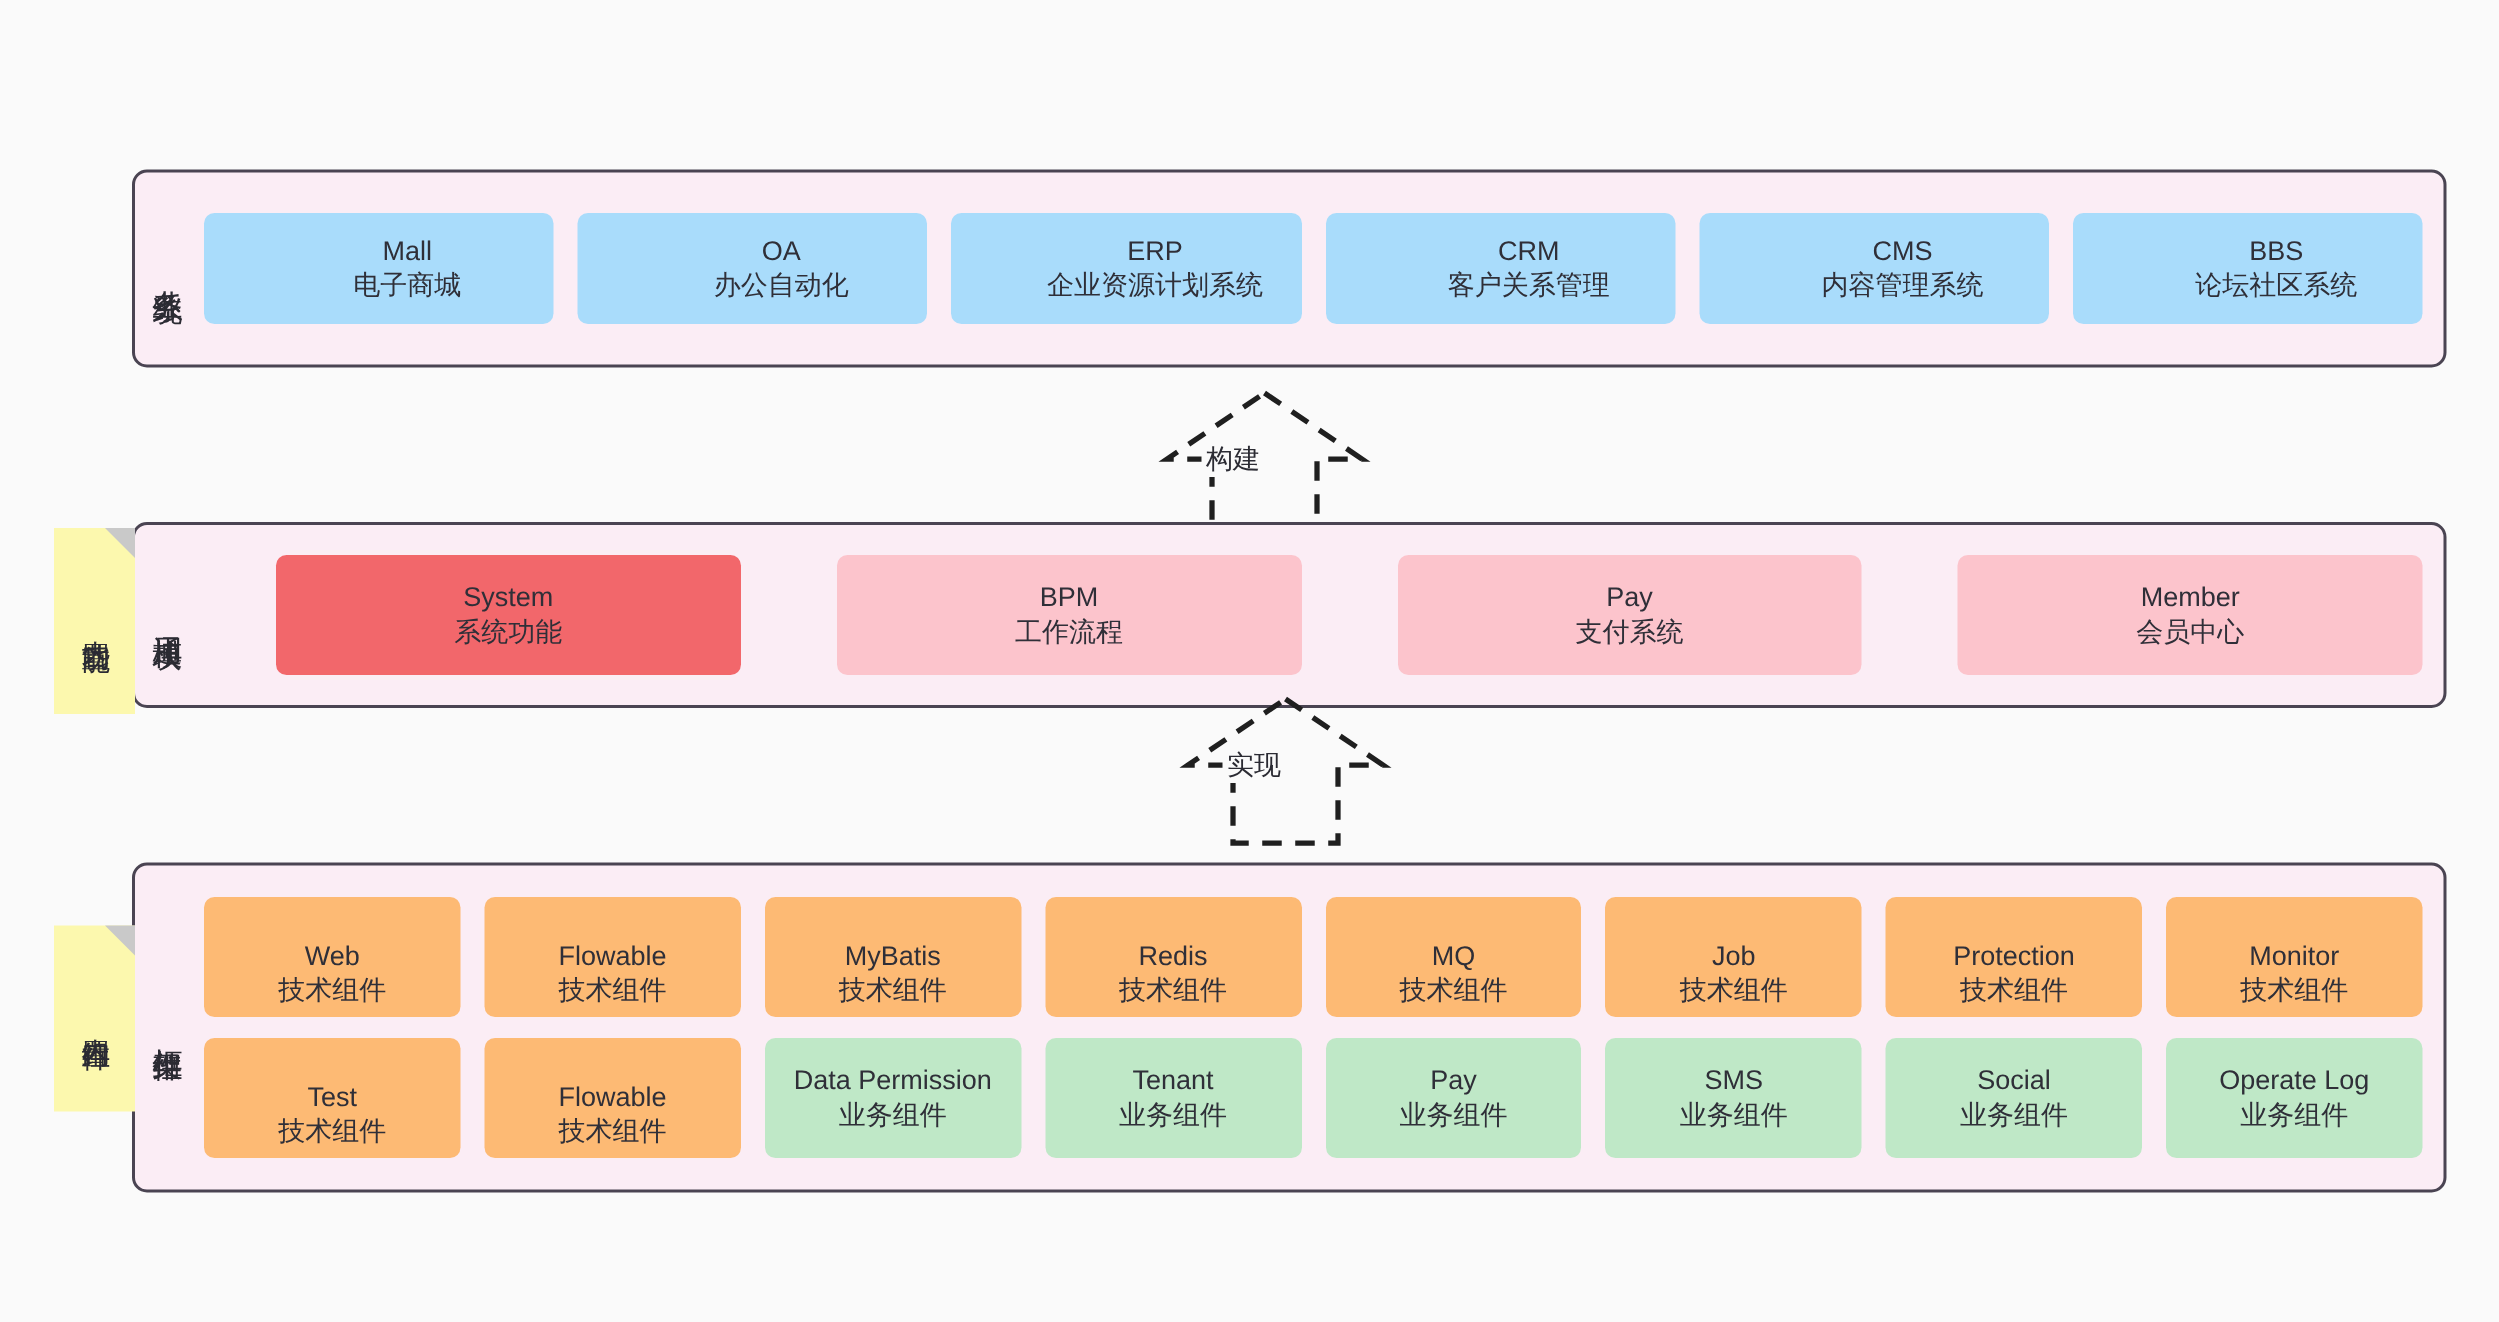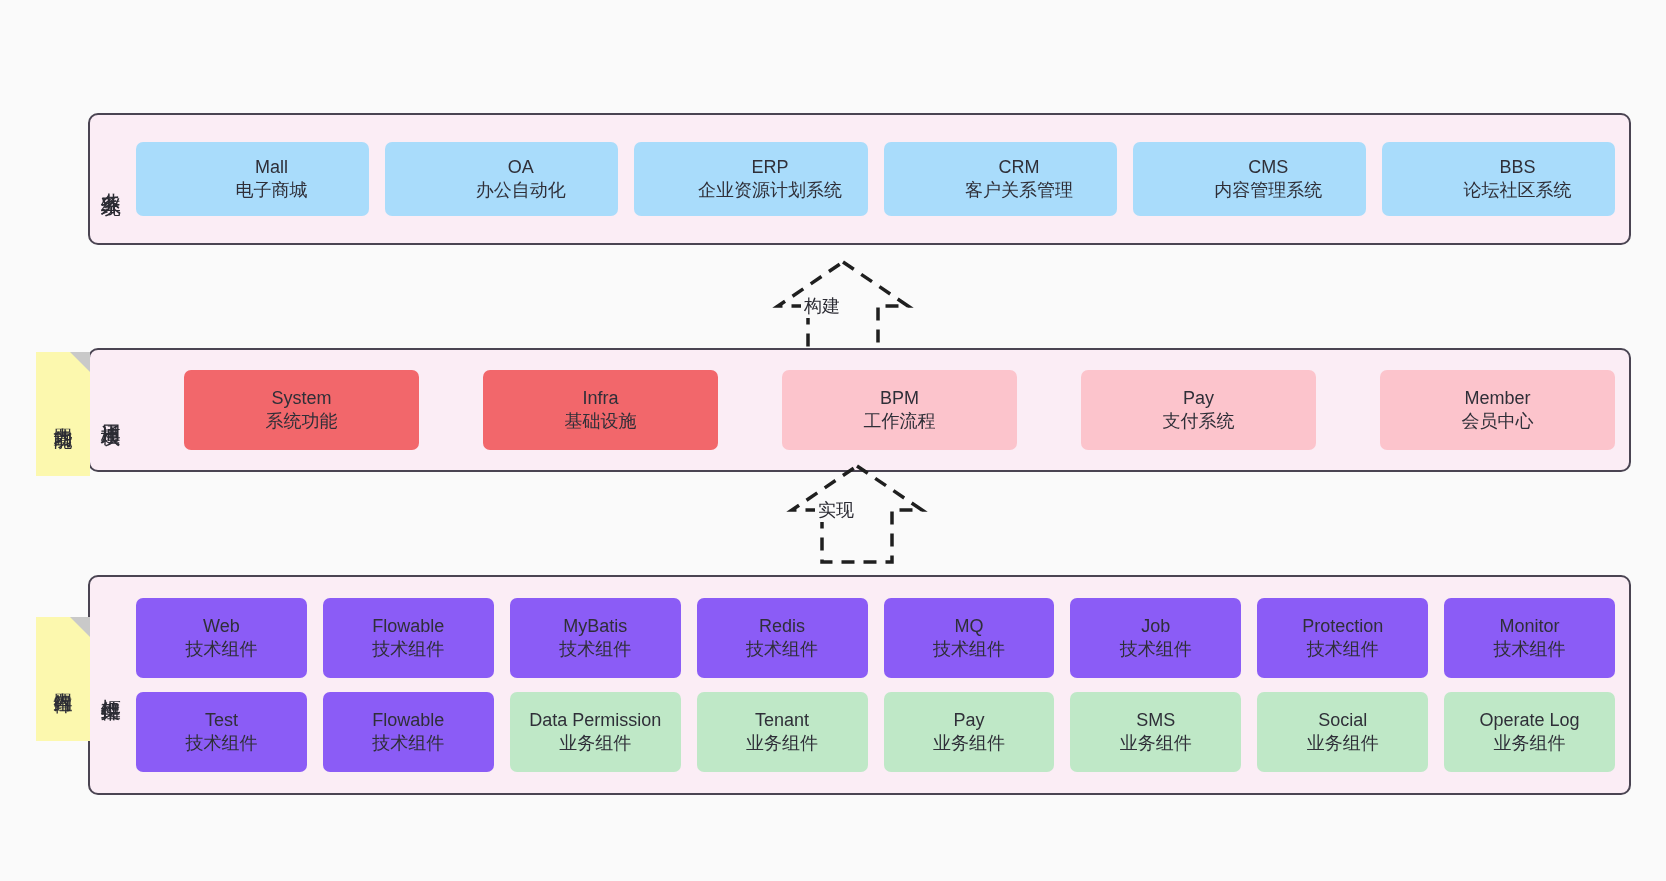--- a/index.html
+++ b/index.html
@@ -65,21 +65,21 @@
     box-sizing:border-box;
     padding:6px 4px;
   }
   .card .en{display:block;}
   .card .cn{display:block;}
 
   
   .c-blue{background:#a9dcfb;}
   .c-red{background:#f2676b;}
   .c-pink{background:#fcc4cc;}
-  .c-green{background:#8b5cf6;}
+  .c-green{background:#fdba74;justify-content:flex-end;}
   .c-lgreen{background:#bfe8c7;}
 
   
   #layer-business{left:88px;top:113px;width:1543px;height:132px;}
   #layer-business .card{height:74px;padding-left:42px;}
 
   #layer-common{left:88px;top:348px;width:1543px;height:124px;}
   #layer-common .card{height:80px;margin-left:48px;}
 
   #layer-framework{left:88px;top:575px;width:1543px;height:220px;}
@@ -177,24 +177,20 @@
   </div>
 
   <div class="layer" id="layer-common">
     <div class="layer-title">通用模块</div>
     <div class="layer-body">
       <div class="row">
         <div class="card c-red">
           <span class="en">System</span>
           <span class="cn">系统功能</span>
         </div>
-        <div class="card c-red">
-          <span class="en">Infra</span>
-          <span class="cn">基础设施</span>
-        </div>
         <div class="card c-pink">
           <span class="en">BPM</span>
           <span class="cn">工作流程</span>
         </div>
         <div class="card c-pink">
           <span class="en">Pay</span>
           <span class="cn">支付系统</span>
         </div>
         <div class="card c-pink">
           <span class="en">Member</span>

